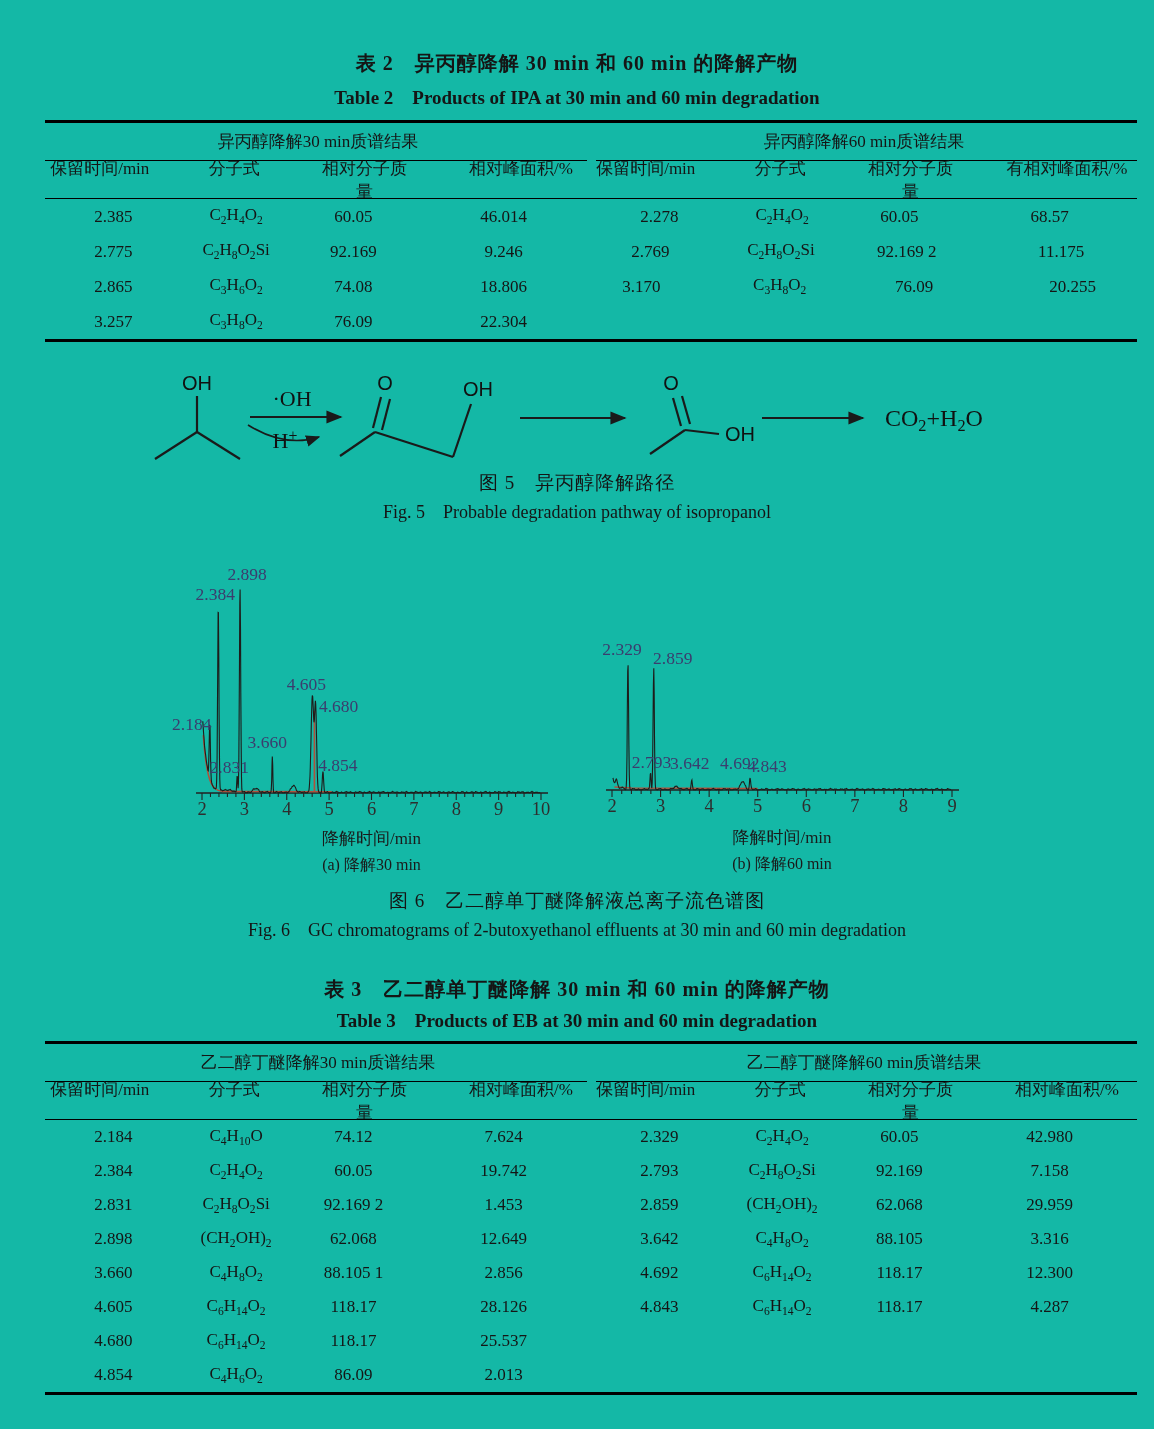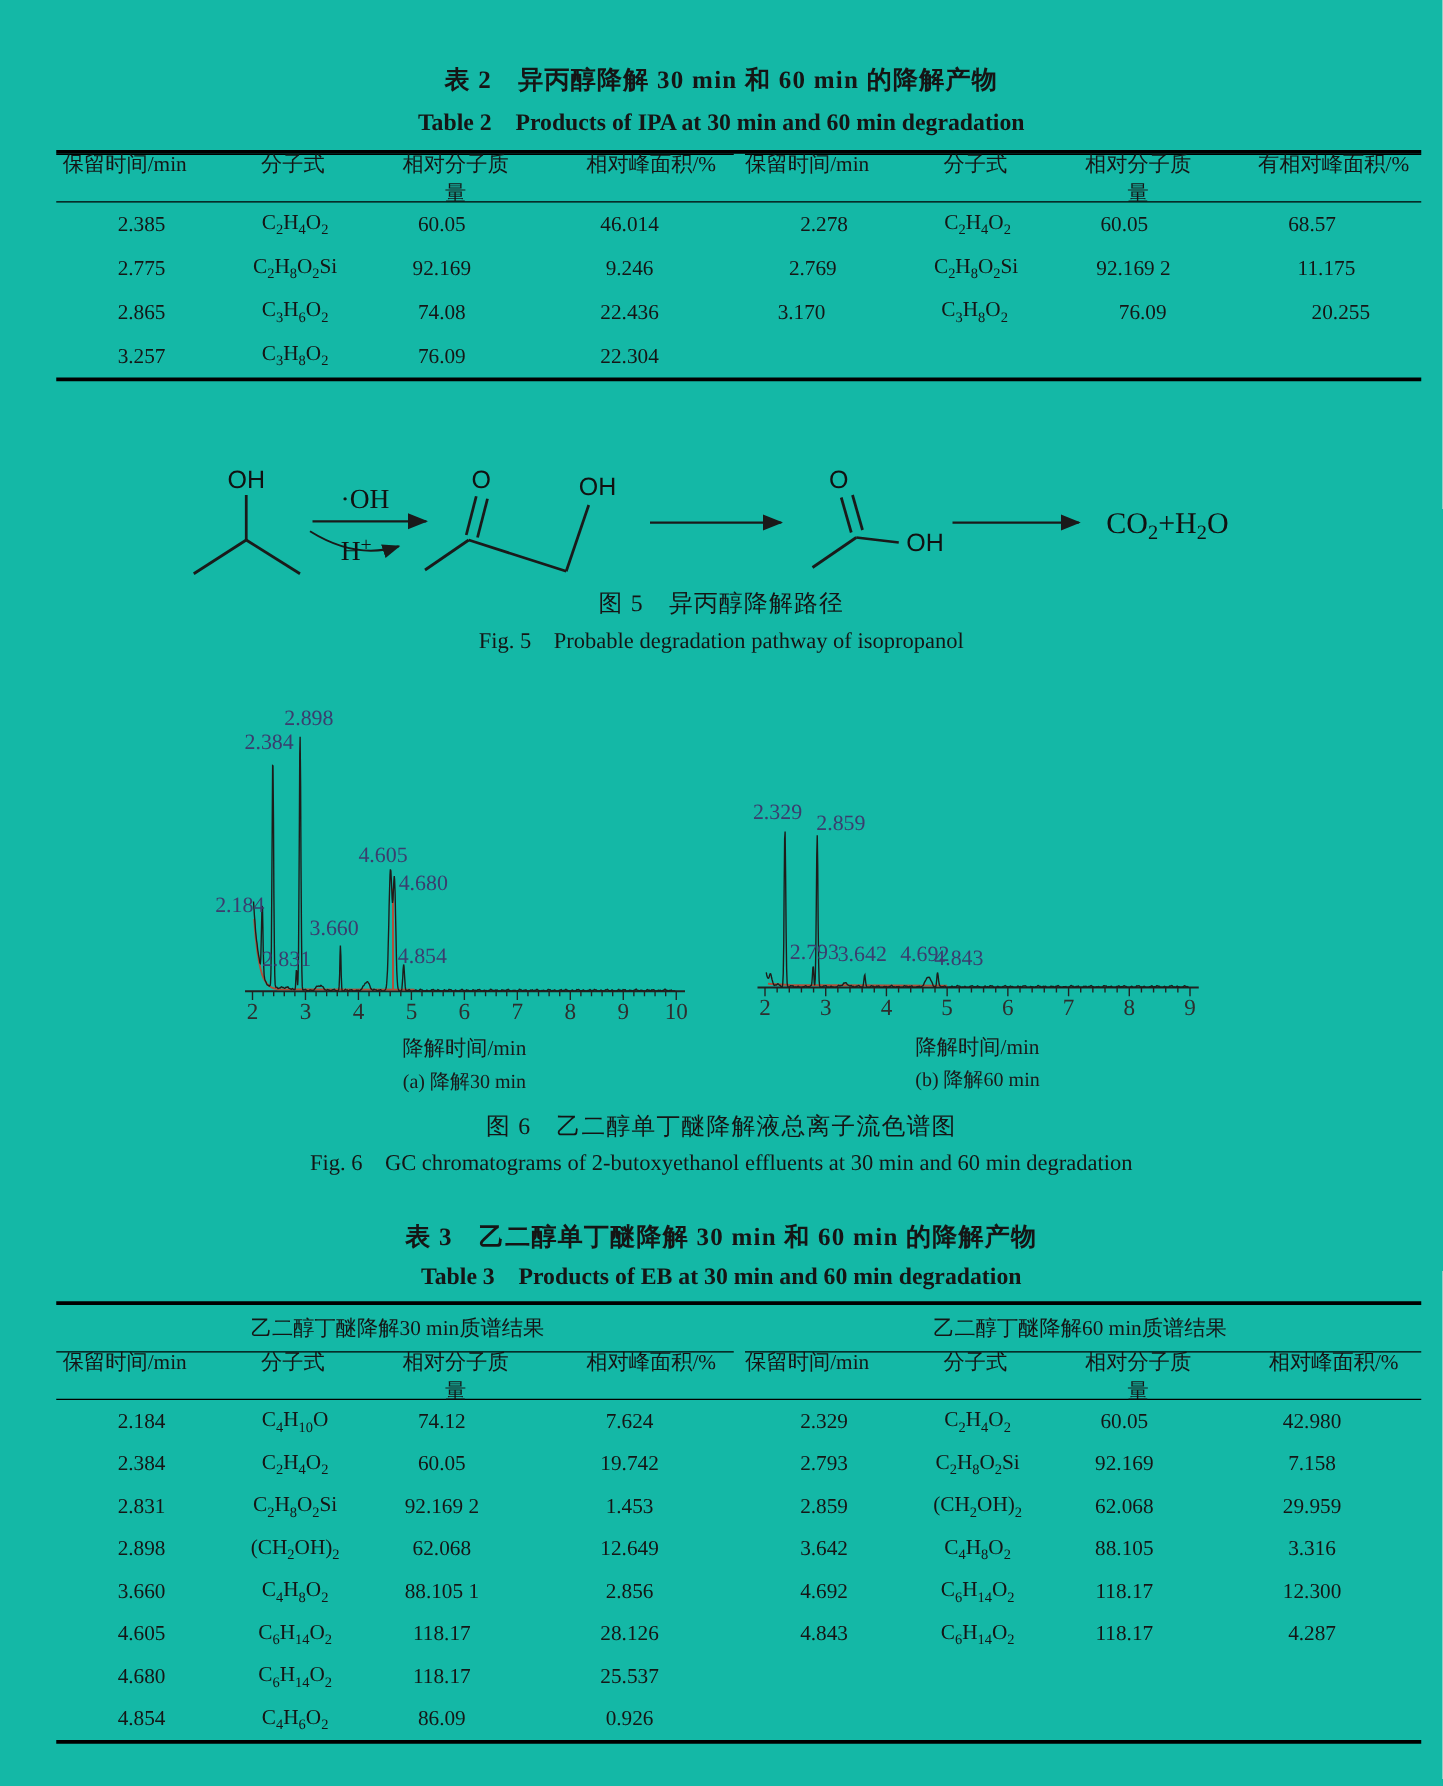--- a/index.html
+++ b/index.html
@@ -32,20 +32,24 @@
   svg text{user-select:none;}
 </style>
 </head>
 <body>
 
 <div class="page">
 
   <div class="center title-zh" style="top:50px">表 2　异丙醇降解 30 min 和 60 min 的降解产物</div>
   <div class="center title-en" style="top:85px">Table 2　Products of IPA at 30 min and 60 min degradation</div>
   <div id="table2" class="datatable" style="top:120px">
+      <div class="grow">
+        <div>异丙醇降解30 min质谱结果</div>
+        <div>异丙醇降解60 min质谱结果</div>
+      </div>
       <div class="gunder">
         <div></div>
         <div></div>
       </div>
       <div class="chead">
         <div class="half">
           <div class="tcell w0">保留时间/min</div>
           <div class="tcell w1">分子式</div>
           <div class="tcell w2">相对分子质量</div>
           <div class="tcell w3">相对峰面积/%</div>
@@ -68,21 +72,21 @@
           <div class="drow" style="height: 35px;">
             <div class="tcell w0">2.775</div>
             <div class="tcell w1">C<sub>2</sub>H<sub>8</sub>O<sub>2</sub>Si</div>
             <div class="tcell w2">92.169</div>
             <div class="tcell w3">9.246</div>
           </div>
           <div class="drow" style="height: 35px;">
             <div class="tcell w0">2.865</div>
             <div class="tcell w1">C<sub>3</sub>H<sub>6</sub>O<sub>2</sub></div>
             <div class="tcell w2">74.08</div>
-            <div class="tcell w3">22.436</div>
+            <div class="tcell w3">18.806</div>
           </div>
           <div class="drow" style="height: 35px;">
             <div class="tcell w0">3.257</div>
             <div class="tcell w1">C<sub>3</sub>H<sub>8</sub>O<sub>2</sub></div>
             <div class="tcell w2">76.09</div>
             <div class="tcell w3">22.304</div>
           </div>
         </div>
         <div class="half">
           <div class="drow" style="height: 35px;">
@@ -330,21 +334,21 @@
           <div class="drow" style="height: 34px;">
             <div class="tcell w0">4.680</div>
             <div class="tcell w1">C<sub>6</sub>H<sub>14</sub>O<sub>2</sub></div>
             <div class="tcell w2">118.17</div>
             <div class="tcell w3">25.537</div>
           </div>
           <div class="drow" style="height: 34px;">
             <div class="tcell w0">4.854</div>
             <div class="tcell w1">C<sub>4</sub>H<sub>6</sub>O<sub>2</sub></div>
             <div class="tcell w2">86.09</div>
-            <div class="tcell w3">0.926</div>
+            <div class="tcell w3">2.013</div>
           </div>
         </div>
         <div class="half">
           <div class="drow" style="height: 34px;">
             <div class="tcell w0">2.329</div>
             <div class="tcell w1">C<sub>2</sub>H<sub>4</sub>O<sub>2</sub></div>
             <div class="tcell w2">60.05</div>
             <div class="tcell w3">42.980</div>
           </div>
           <div class="drow" style="height: 34px;">

